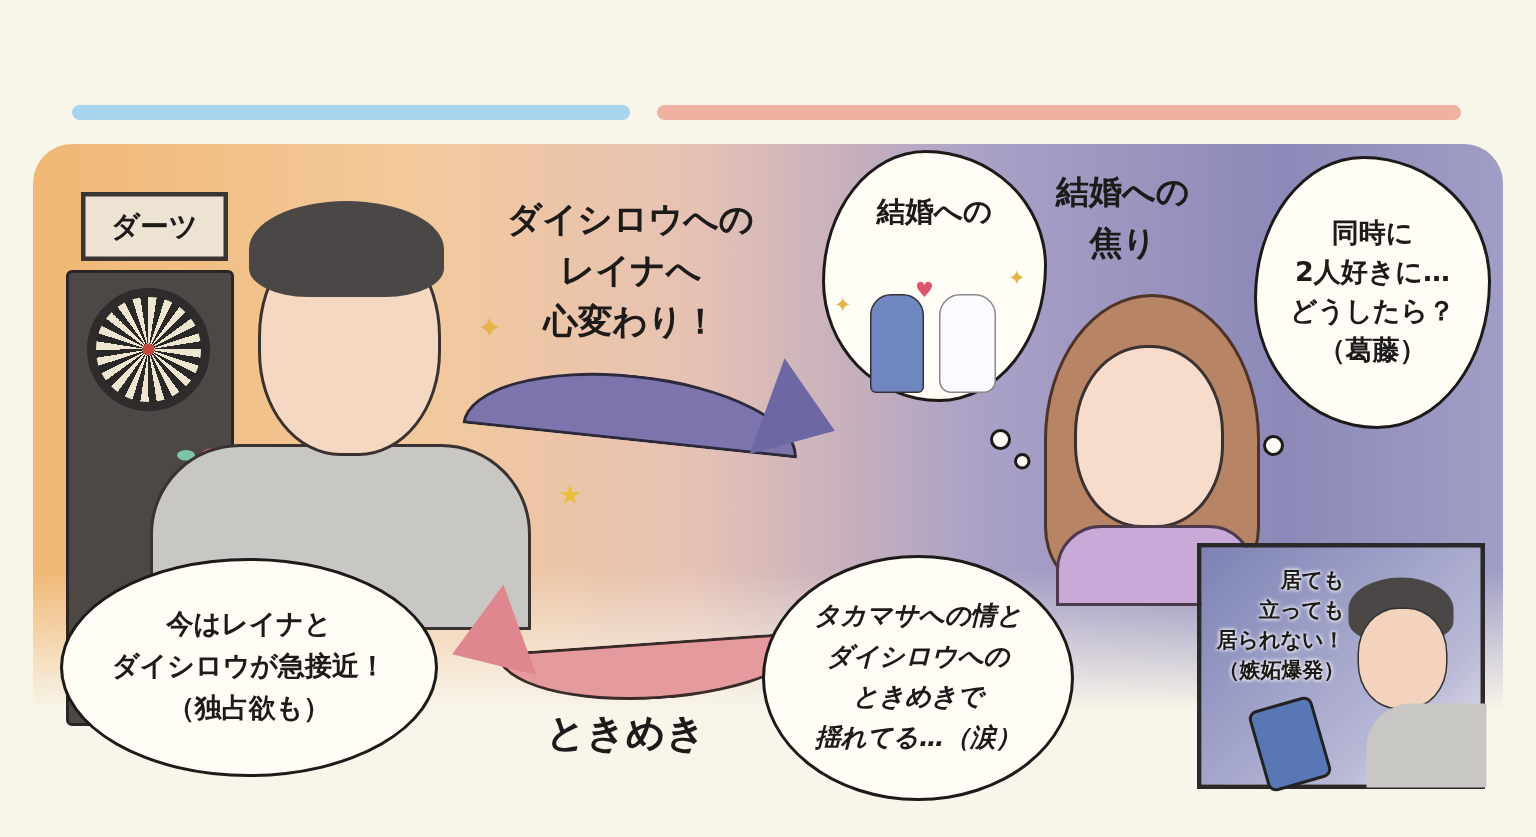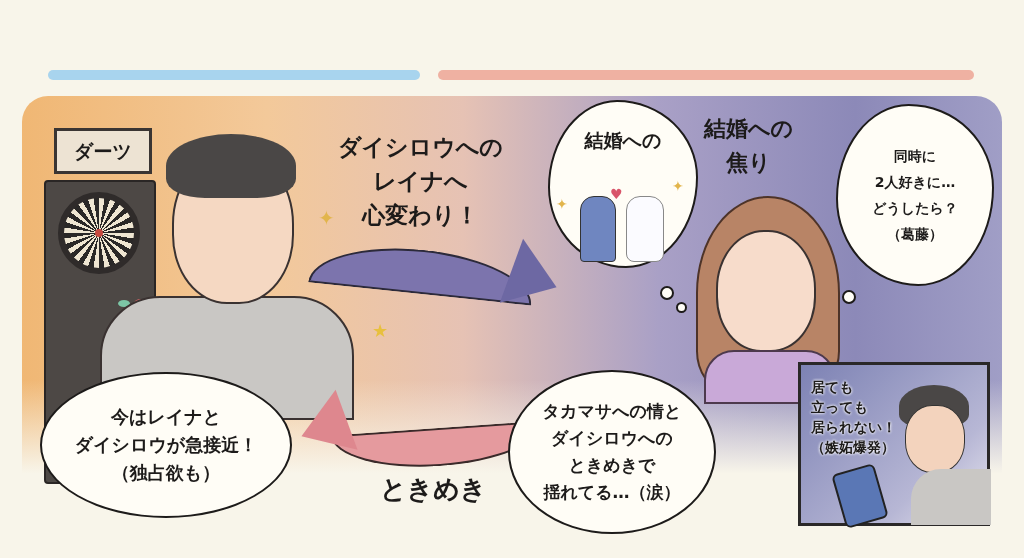--- a/index.html
+++ b/index.html
@@ -31,21 +31,21 @@
   .arrow-purple{position:absolute;left:310px;top:250px;width:220px;height:40px;background:#7c74ad;border:2px solid #2c2a3a;border-radius:50% 50% 0 0/100% 100% 0 0;transform:rotate(6deg);}
   .arrow-purple-head{position:absolute;left:510px;top:245px;width:0;height:0;border-left:48px solid #6d68a3;border-top:34px solid transparent;border-bottom:34px solid transparent;transform:rotate(20deg);}
   .arrow-pink{position:absolute;left:332px;top:428px;width:210px;height:34px;background:#e59a9e;border:2px solid #3a2a2a;border-radius:0 0 50% 50%/0 0 100% 100%;transform:rotate(-4deg);}
   .arrow-pink-head{position:absolute;left:300px;top:396px;width:0;height:0;border-right:48px solid #de878e;border-top:32px solid transparent;border-bottom:32px solid transparent;transform:rotate(-20deg);}
   .free-text{position:absolute;font-size:23px;font-weight:bold;line-height:34px;text-align:center;white-space:nowrap;}
   .bubble{position:absolute;background:#fffdf6;border:2.5px solid #1d1b1a;border-radius:50%;display:flex;align-items:center;justify-content:center;text-align:center;font-weight:bold;box-sizing:border-box;}
   .bubble-text{white-space:pre-line;}
   .cloud{border-radius:46% 54% 48% 52%/52% 46% 54% 48%;}
   .tail{position:absolute;width:10px;height:10px;background:#fffdf6;border:2px solid #1d1b1a;border-radius:50%;}
   .inset{position:absolute;left:798px;top:362px;width:192px;height:164px;background:linear-gradient(135deg,#7d82b4,#b7b7d5 70%,#e9e7ef);border:3px solid #2a2828;box-sizing:border-box;}
-  .inset-text{position:absolute;left:10px;top:12px;font-size:14px;font-weight:bold;line-height:20px;text-align:left;white-space:pre-line;color:#1d1b1a;text-shadow:0 0 3px #fff,0 0 3px #fff;}
+  .inset-text{position:absolute;left:10px;top:12px;font-size:14px;font-weight:bold;line-height:20px;text-align:right;white-space:pre-line;color:#1d1b1a;text-shadow:0 0 3px #fff,0 0 3px #fff;}
   .phone{position:absolute;left:838px;top:468px;width:40px;height:52px;background:#5a77b5;border:2px solid #222;border-radius:6px;transform:rotate(-16deg);}
   .sparkle{position:absolute;color:#e2b54c;font-size:20px;}
   .star{position:absolute;color:#e8c03e;font-size:18px;}
   .heart{position:absolute;color:#d9556a;font-size:14px;}
 </style>
 </head>
 <body>
 
 <div class="title-row">
   <div class="ul ul-blue"></div>
@@ -89,39 +89,39 @@
 <div class="free-text" style="left:704px;top:112px;white-space:pre-line;font-size:22px;">結婚への
 焦り</div>
 
 <div class="person">
   <div style="position:absolute;left:696px;top:196px;width:140px;height:190px;background:#b88466;border-radius:50% 50% 20% 20%;border:2px solid #4d3328;"></div>
   <div class="head" style="left:716px;top:230px;width:96px;height:118px;background:#f7dccb;"></div>
   <div style="position:absolute;left:704px;top:350px;width:128px;height:50px;background:#c9a9d8;border-radius:30px 30px 0 0;border:2px solid #4d3a4d;"></div>
 </div>
 
 <div class="bubble cloud" style="left:836px;top:104px;width:158px;height:182px;">
-  <span class="bubble-text" style="font-size:14px;line-height:26px;text-align:center;">同時に
+  <span class="bubble-text" style="font-size:18px;line-height:26px;text-align:center;">同時に
 2人好きに…
 どうしたら？
 （葛藤）</span>
 </div>
 <span class="tail" style="left:842px;top:290px;"></span>
 
 <div class="bubble" style="left:40px;top:372px;width:252px;height:146px;">
   <span class="bubble-text" style="font-size:18px;line-height:28px;">今はレイナと
 ダイシロウが急接近！
 （独占欲も）</span>
 </div>
 
 <div class="arrow-pink"></div>
 <div class="arrow-pink-head"></div>
-<div class="free-text" style="left:380px;top:472px;font-size:26px;">ときめき</div>
+<div class="free-text" style="left:364px;top:472px;font-size:26px;">ときめき</div>
 
 <div class="bubble" style="left:508px;top:370px;width:208px;height:164px;">
-  <span class="bubble-text" style="font-size:17px;line-height:27px;">タカマサへの情と
+  <span class="bubble-text" style="font-size:17px;line-height:27px;font-style:italic;">タカマサへの情と
 ダイシロウへの
 ときめきで
 揺れてる…（涙）</span>
 </div>
 
 <div class="inset">
   <div class="inset-text">居ても
 立っても
 居られない！
 （嫉妬爆発）</div>

